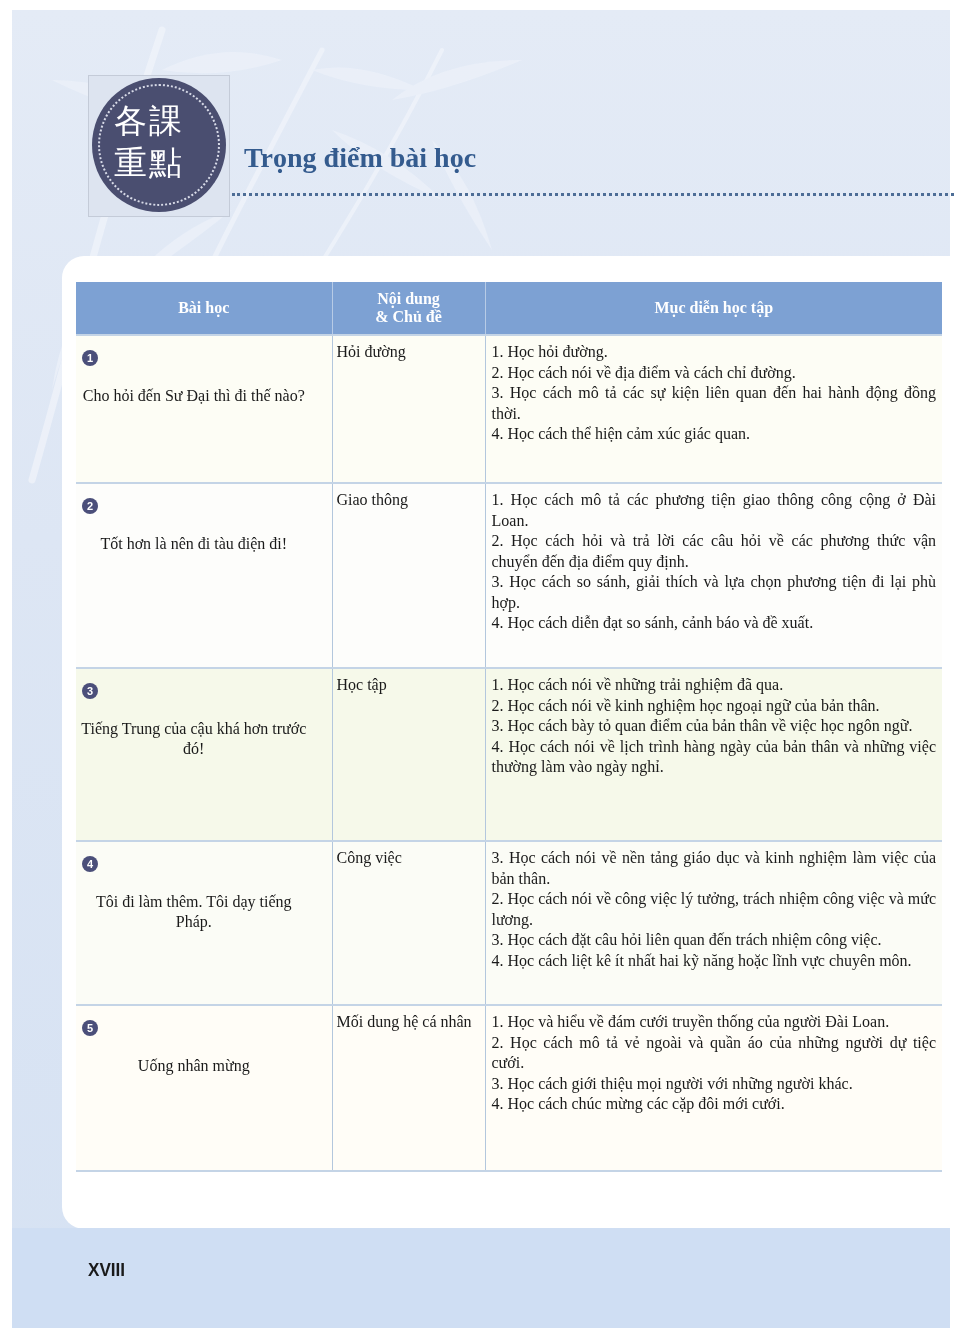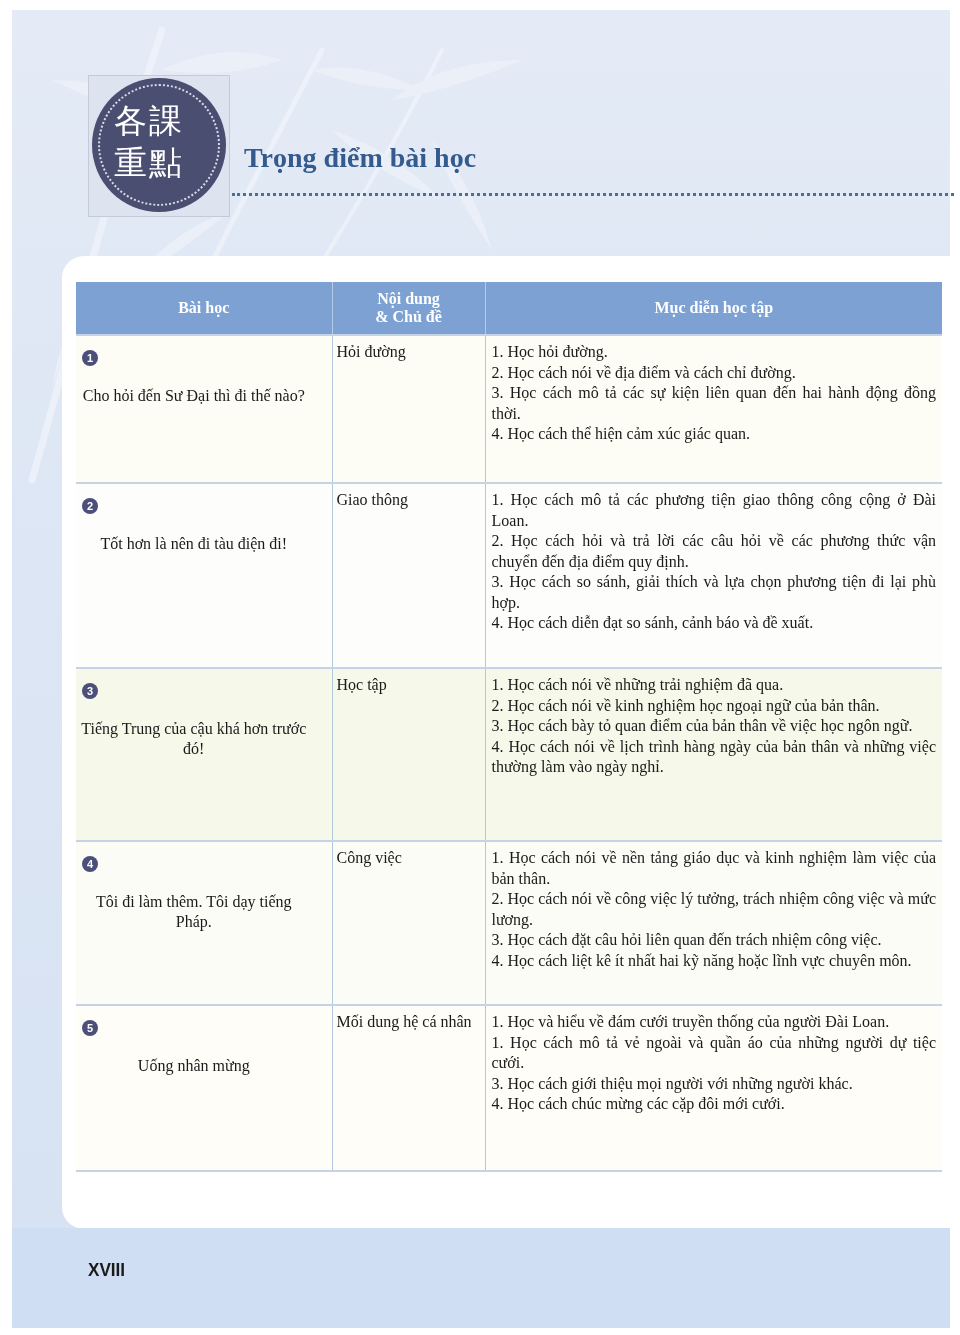--- a/index.html
+++ b/index.html
@@ -182,35 +182,35 @@
         <span class="goal-line">4. Học cách nói về lịch trình hàng ngày của bản thân và những việc thường làm vào ngày nghỉ.</span>
       </td>
     </tr>
     <tr class="row-4">
       <td>
         <span class="lesson-num">4</span>
         <span class="lesson-title">Tôi đi làm thêm. Tôi dạy tiếng Pháp.</span>
       </td>
       <td>Công việc</td>
       <td class="goals">
-        <span class="goal-line">1. Học cách nói về nền tảng giáo dục và kinh nghiệm làm việc của bản thân.</span>
+        <span class="goal-line">3. Học cách nói về nền tảng giáo dục và kinh nghiệm làm việc của bản thân.</span>
         <span class="goal-line">2. Học cách nói về công việc lý tưởng, trách nhiệm công việc và mức lương.</span>
         <span class="goal-line">3. Học cách đặt câu hỏi liên quan đến trách nhiệm công việc.</span>
         <span class="goal-line">4. Học cách liệt kê ít nhất hai kỹ năng hoặc lĩnh vực chuyên môn.</span>
       </td>
     </tr>
     <tr class="row-5">
       <td>
         <span class="lesson-num">5</span>
         <span class="lesson-title">Uống nhân mừng</span>
       </td>
       <td>Mối dung hệ cá nhân</td>
       <td class="goals">
         <span class="goal-line">1. Học và hiểu về đám cưới truyền thống của người Đài Loan.</span>
-        <span class="goal-line">1. Học cách mô tả vẻ ngoài và quần áo của những người dự tiệc cưới.</span>
+        <span class="goal-line">2. Học cách mô tả vẻ ngoài và quần áo của những người dự tiệc cưới.</span>
         <span class="goal-line">3. Học cách giới thiệu mọi người với những người khác.</span>
         <span class="goal-line">4. Học cách chúc mừng các cặp đôi mới cưới.</span>
       </td>
     </tr>
   </tbody>
 </table>
 
 <div class="footer-band"></div>
 <div class="page-number">XVIII</div>
 

